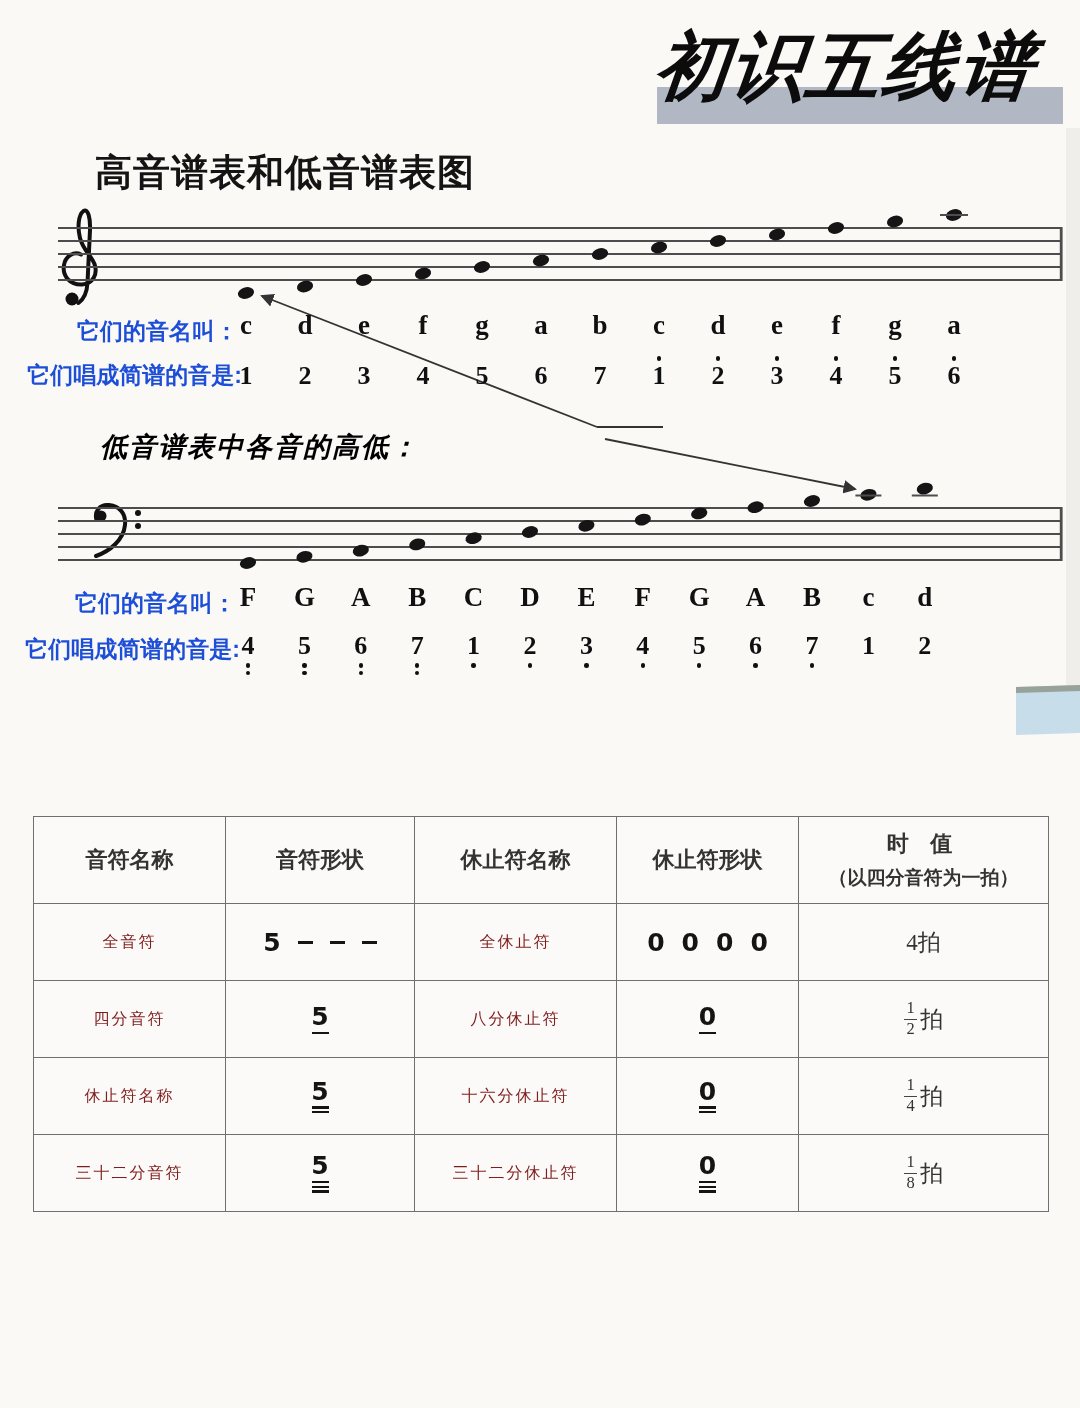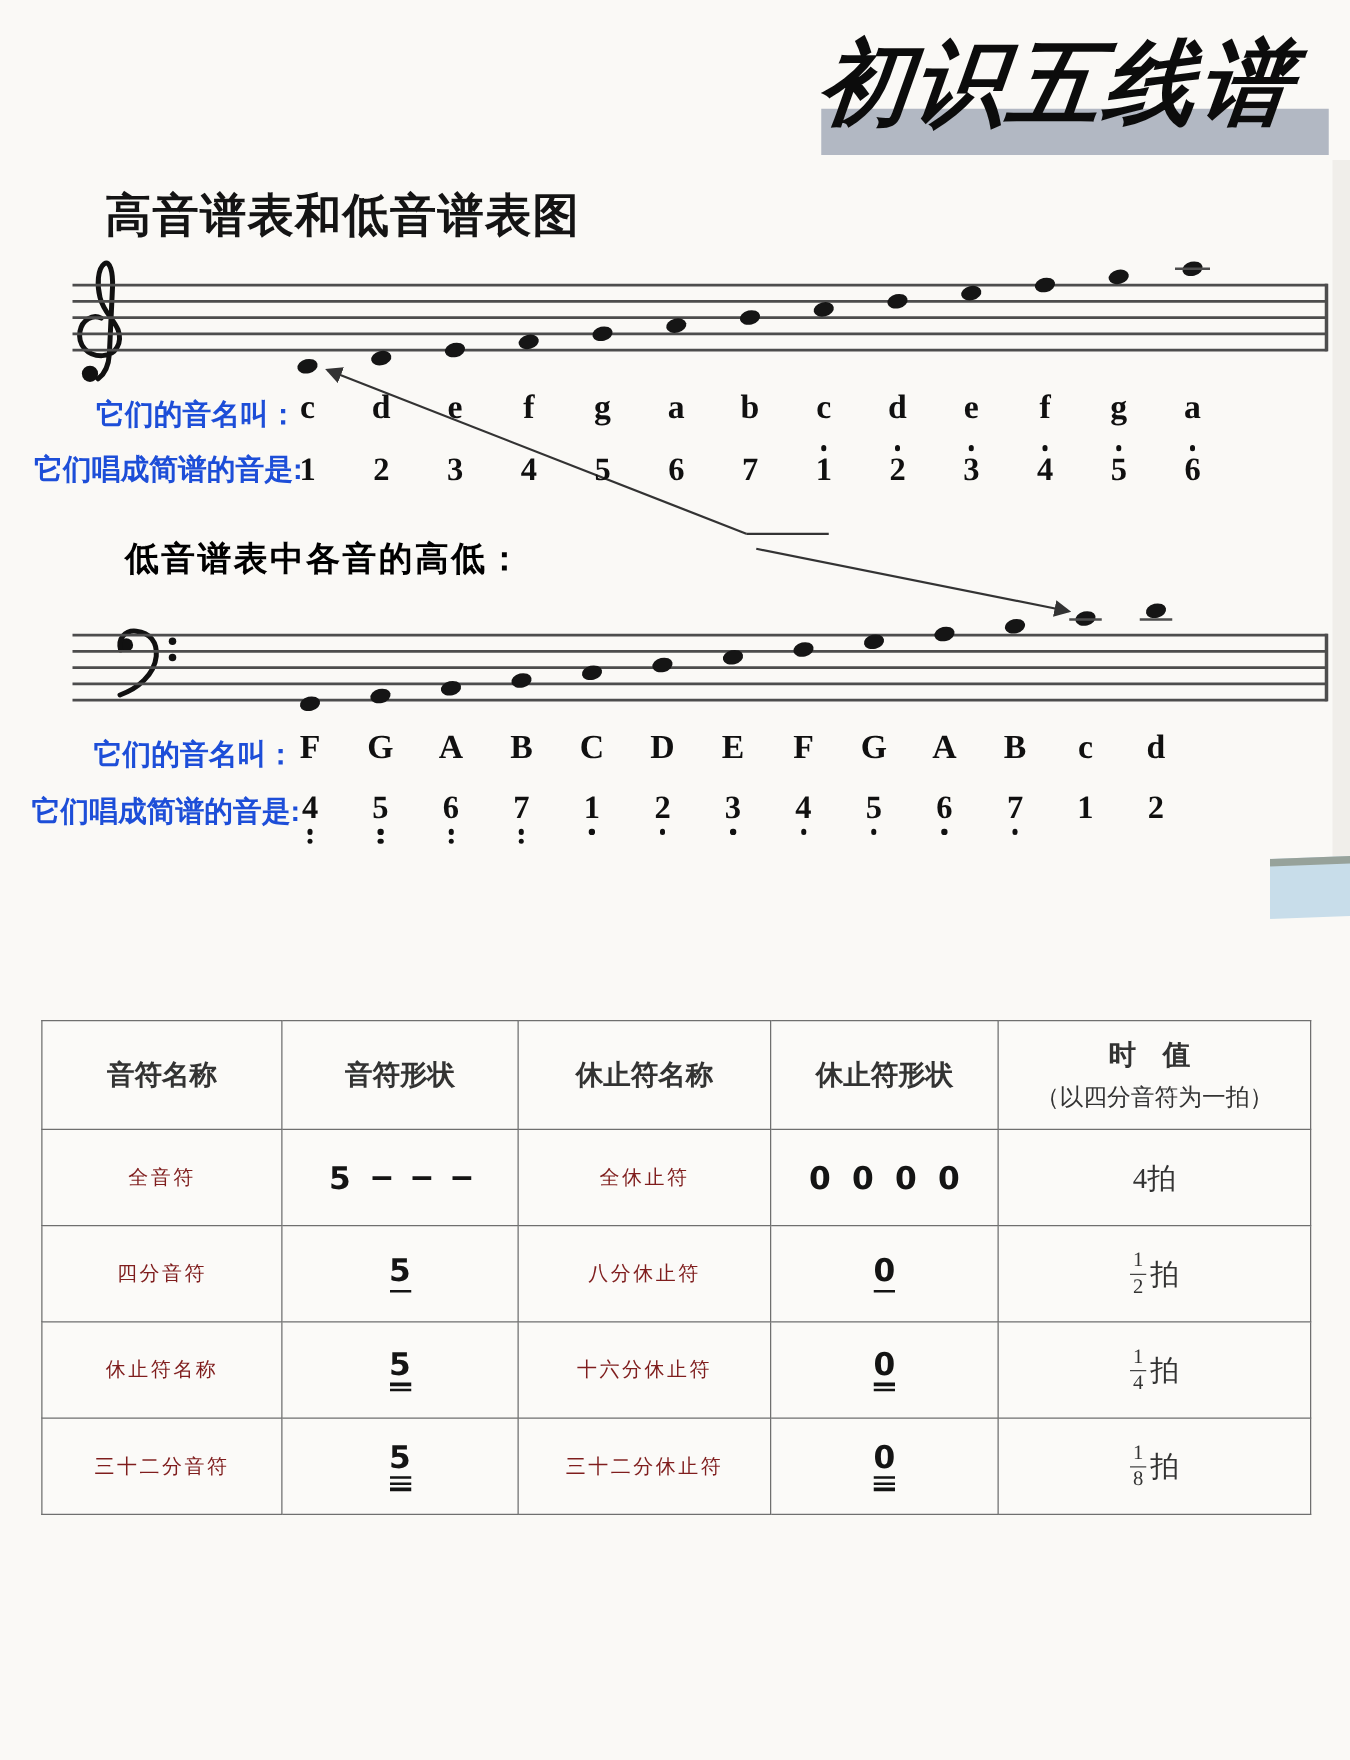--- a/index.html
+++ b/index.html
@@ -3,50 +3,50 @@
 <meta charset="utf-8">
 <style>
   html,body{margin:0;padding:0;background:#e9e9e9;}
   .page{position:relative;width:1080px;height:1408px;background:#faf9f6;overflow:hidden;
         font-family:"Liberation Sans",sans-serif;color:#161616;}
   
   .title-bar{position:absolute;left:657px;top:87px;width:406px;height:37px;background:#b2b8c3;}
   .main-title{position:absolute;left:655px;top:26px;width:420px;font-size:74px;line-height:1.1;
         font-weight:800;font-style:italic;transform:skewX(-6deg);letter-spacing:2px;color:#0c0c0c;
         white-space:nowrap;}
-  .section-heading{position:absolute;left:84px;top:148px;font-size:37px;font-weight:600;
+  .section-heading{position:absolute;left:95px;top:148px;font-size:37px;font-weight:600;
         letter-spacing:1px;color:#141414;white-space:nowrap;}
   
   #score-svg{position:absolute;left:0;top:0;width:1080px;height:745px;}
   .row-label{position:absolute;font-size:23px;font-weight:700;color:#1d4ed8;text-align:right;
         white-space:nowrap;}
   .pitch-row{position:absolute;left:0;top:0;width:1080px;height:0;}
   .pcell{position:absolute;width:46px;text-align:center;}
   .pcell .letter{font-family:"Liberation Serif",serif;font-size:27px;font-weight:700;color:#101010;line-height:1;}
   .pcell .num{font-family:"Liberation Serif",serif;font-size:26px;font-weight:700;color:#101010;line-height:1;}
   .dotrow{height:9px;display:flex;justify-content:center;align-items:center;}
   .dotcol{display:flex;flex-direction:column;align-items:center;gap:3px;margin-top:4px;}
   .dot{width:4.5px;height:4.5px;border-radius:50%;background:#101010;display:inline-block;}
   .annotation{position:absolute;left:670px;top:411px;font-size:21px;font-weight:500;color:#2d2d2d;
         white-space:nowrap;}
   .bass-heading{position:absolute;left:100px;top:429px;font-size:27px;font-weight:700;
-        letter-spacing:2px;color:#000;white-space:nowrap;}
+        letter-spacing:2px;color:#000;white-space:nowrap;font-style:italic;}
   .edge-strip{position:absolute;left:1066px;top:128px;width:14px;height:558px;background:#f0eeea;}
   .photo-patch{position:absolute;left:1016px;top:686px;width:64px;height:42px;background:#c8ddea;
         border-top:6px solid #97a29b;transform:skewY(-2deg);}
   
   .table-title{position:absolute;left:33px;top:764px;width:1015px;text-align:center;
         font-family:"Liberation Serif",serif;font-size:24px;font-weight:600;letter-spacing:2.5px;color:#2e2e2e;}
   table.chart{position:absolute;left:33px;top:816px;width:1015px;border-collapse:collapse;
         table-layout:fixed;background:#fbfaf8;}
   table.chart th,table.chart td{border:1.6px solid #6f6f6f;text-align:center;vertical-align:middle;padding:0;}
   table.chart th{height:86px;font-family:"Liberation Serif",serif;font-size:22px;font-weight:600;color:#333;}
   table.chart td{height:76px;}
   td.namecell{font-family:"Liberation Serif",serif;font-size:16px;color:#7f1d1d;letter-spacing:2px;}
-  .hdr2{display:block;font-size:19px;font-weight:400;margin-top:6px;letter-spacing:0;}
+  .hdr2{display:block;font-size:19px;font-weight:700;margin-top:6px;letter-spacing:0;}
   .hdr1{letter-spacing:8px;}
   .shape-line{display:flex;justify-content:center;align-items:center;}
   .digit{font-family:"DejaVu Sans",sans-serif;font-size:25px;font-weight:700;color:#141414;line-height:1;}
   .dash{display:inline-block;width:15px;height:3px;background:#141414;margin-left:17px;}
   .stack{display:inline-flex;flex-direction:column;align-items:center;}
   .ulines{display:flex;flex-direction:column;gap:2.5px;margin-top:2.5px;}
   .uline{width:17px;height:2.4px;background:#141414;}
   .zeros{display:flex;justify-content:center;align-items:center;}
   .beats-text{font-family:"Liberation Serif",serif;font-size:23px;color:#333;}
   .fracwrap{display:inline-flex;align-items:center;gap:3px;}

